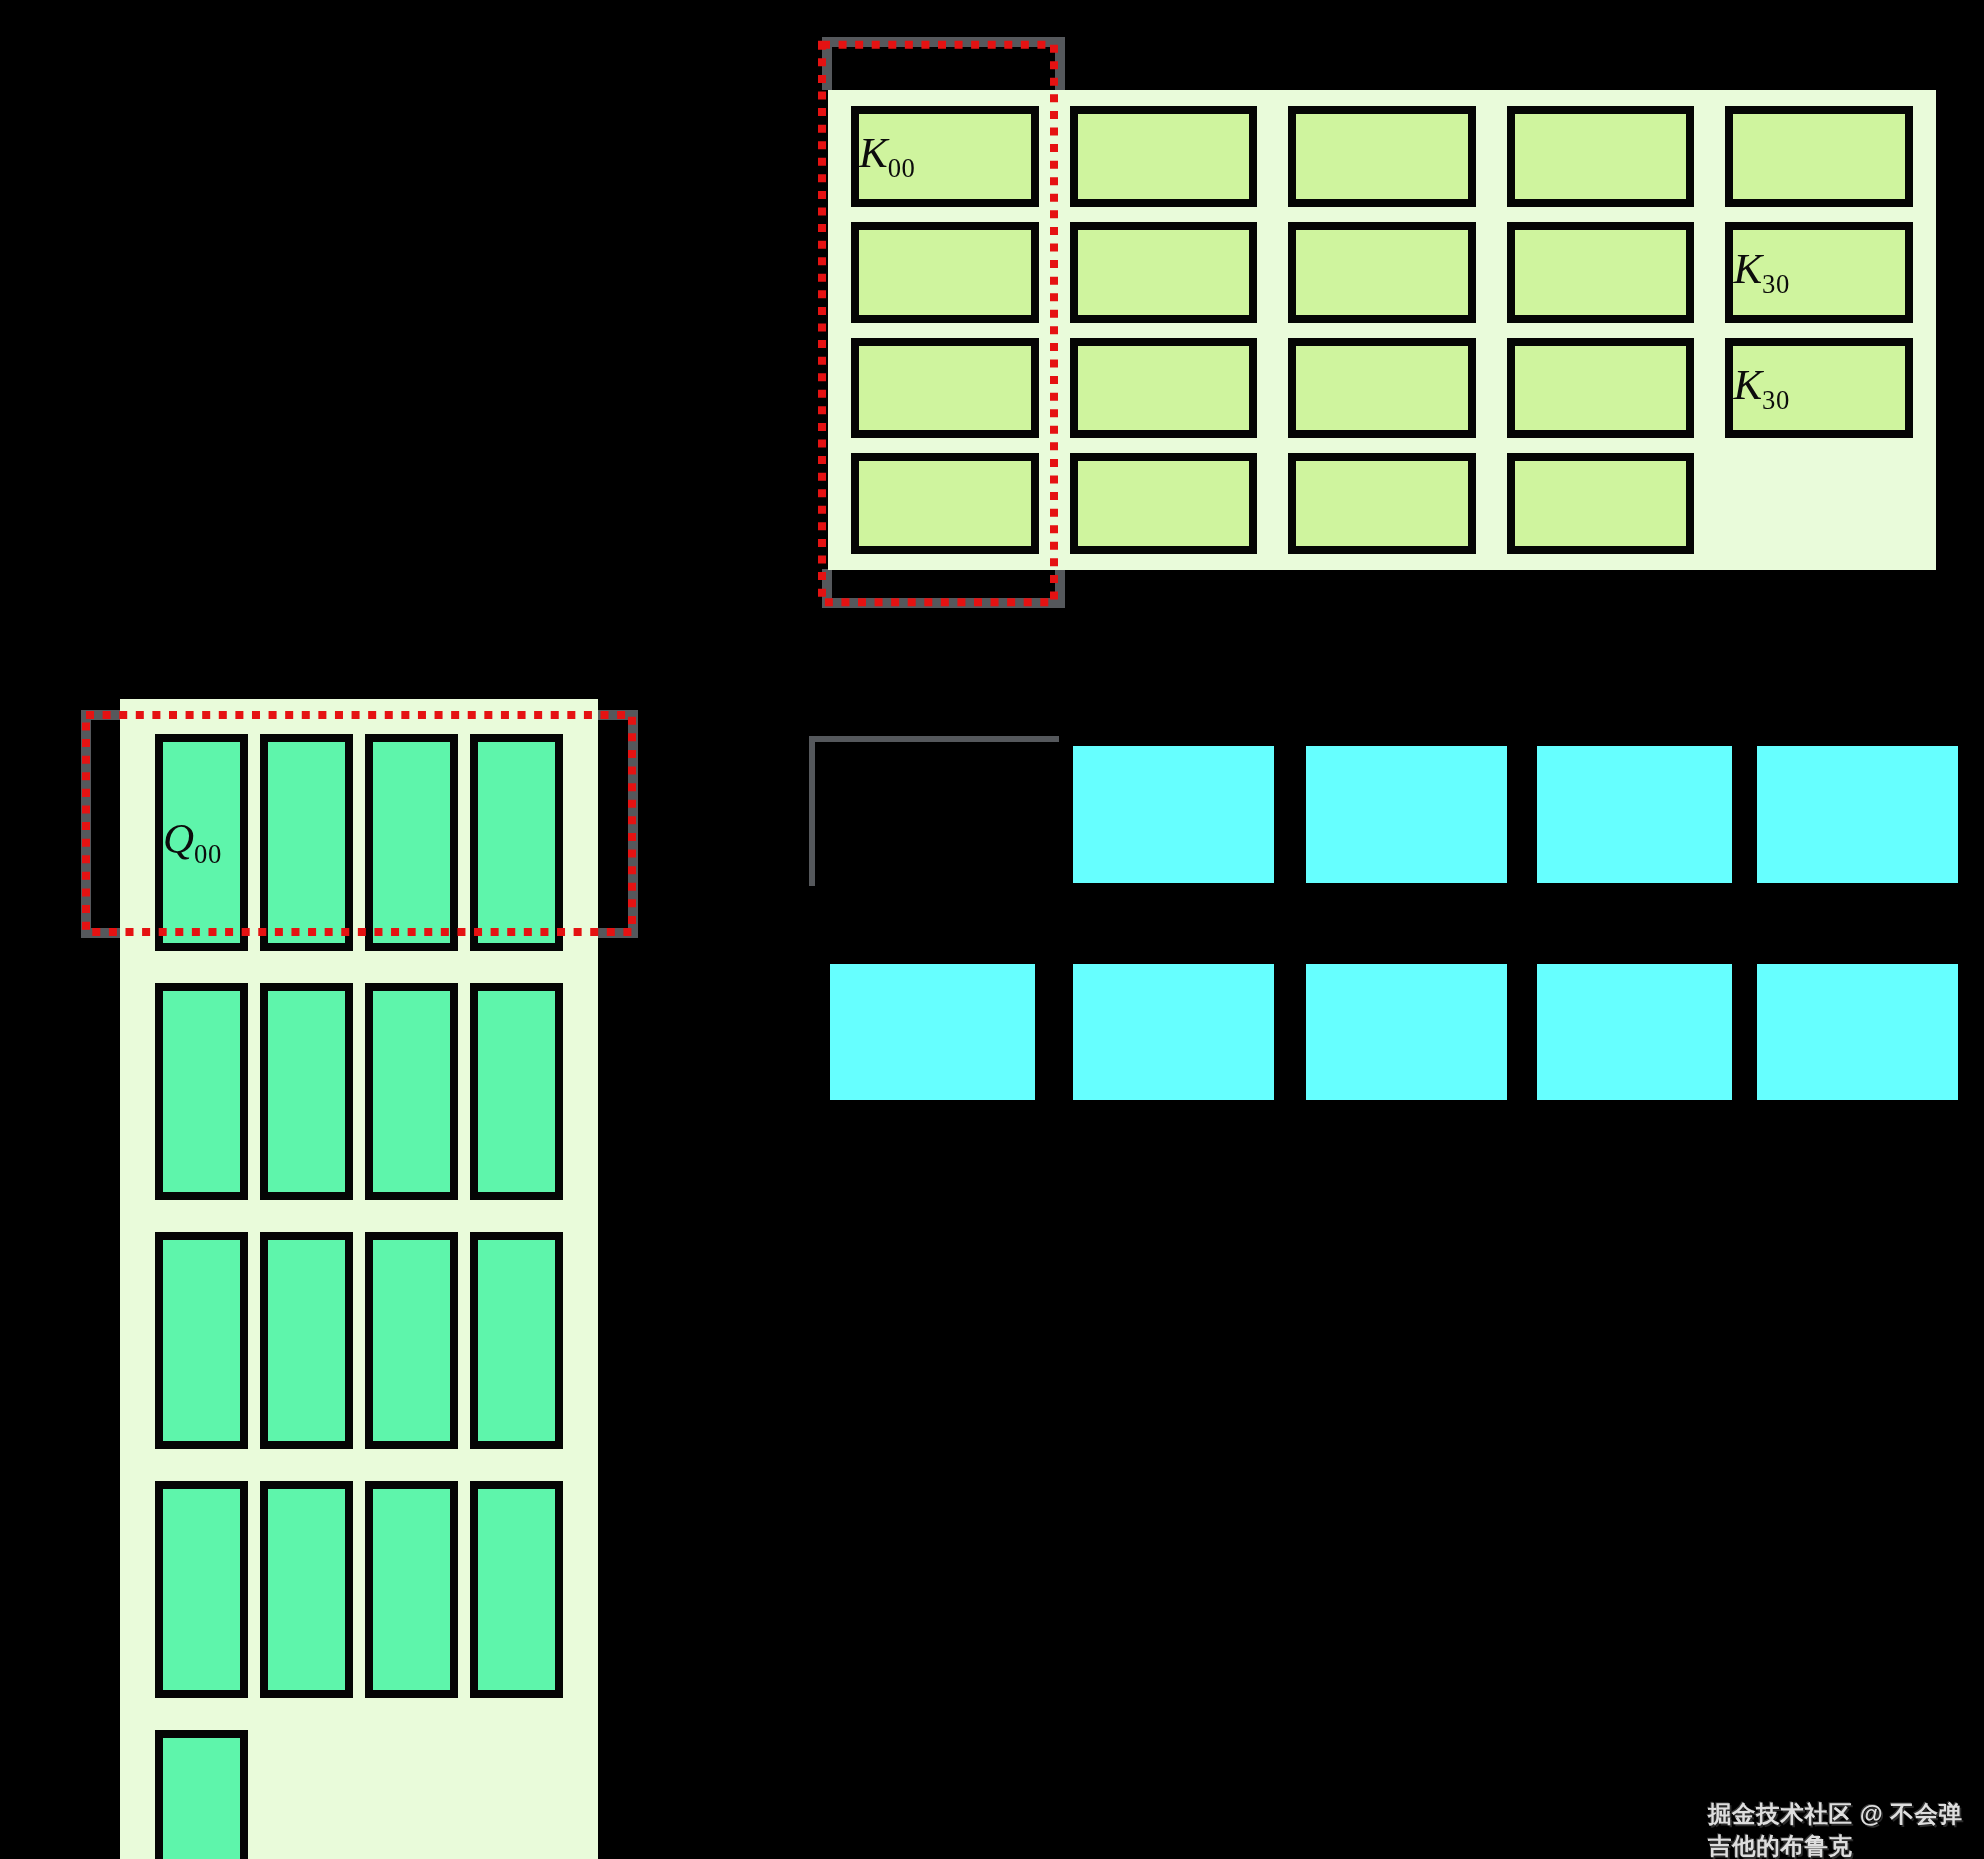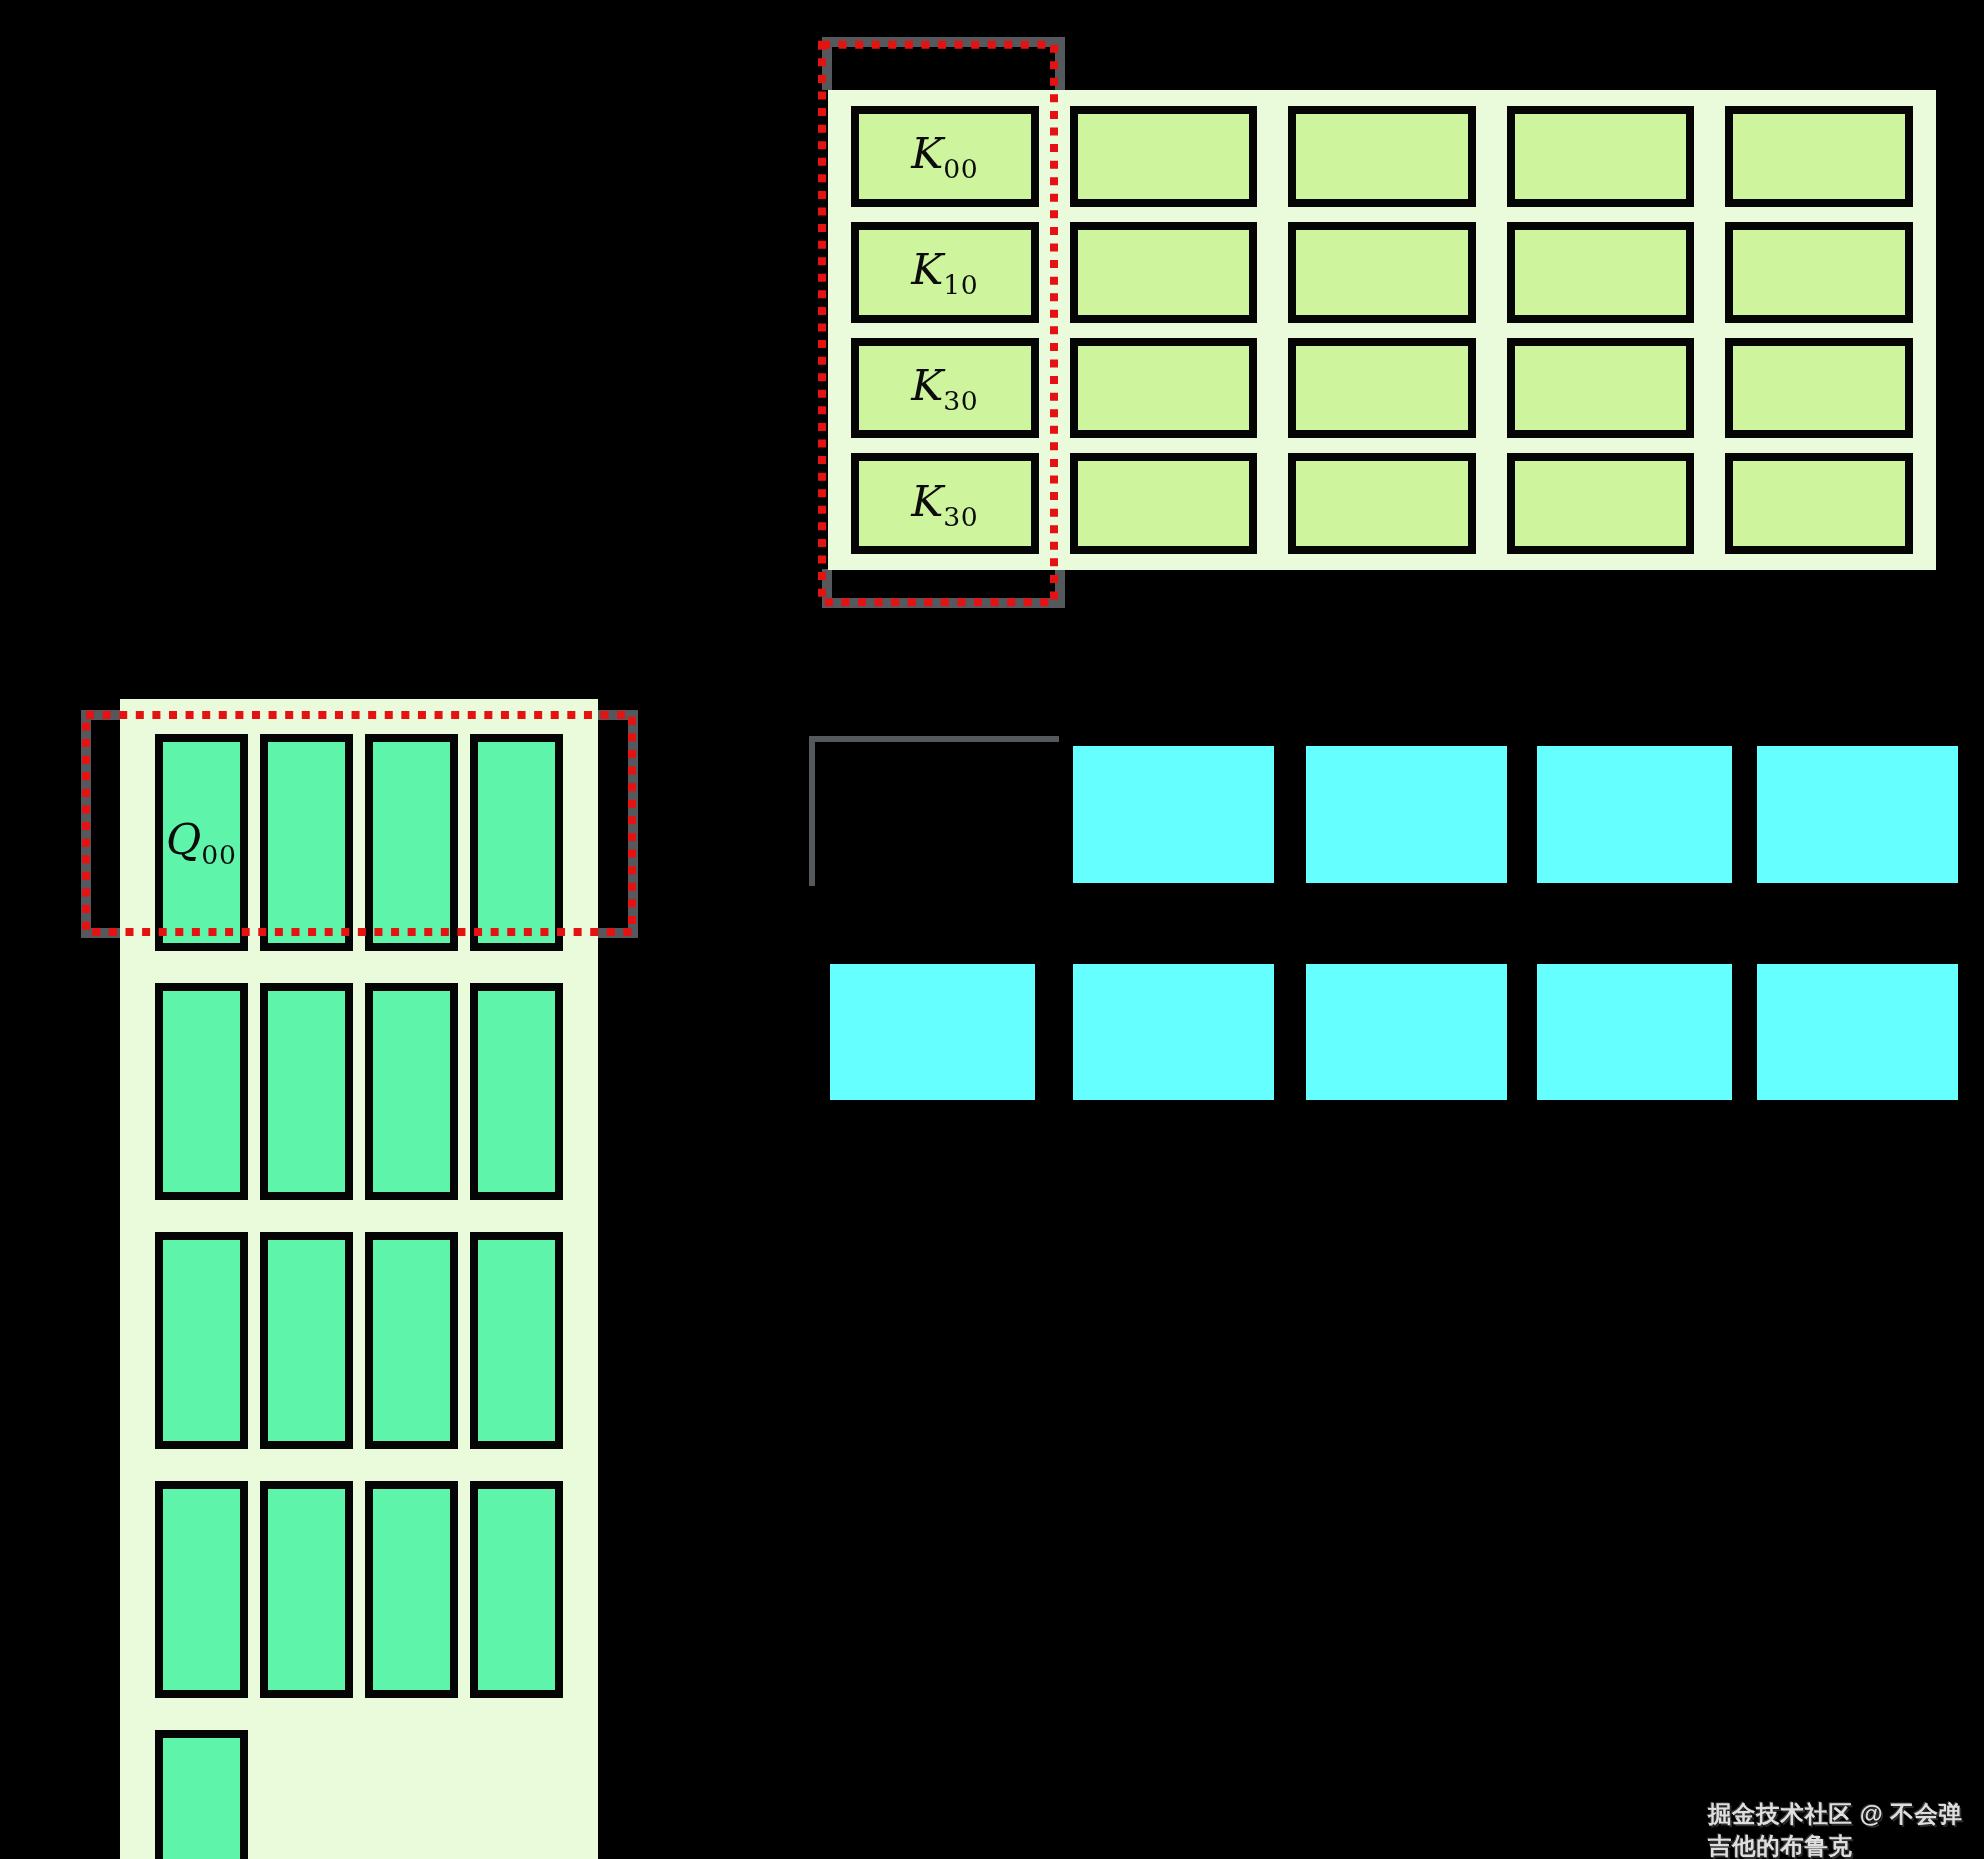--- a/index.html
+++ b/index.html
@@ -6,21 +6,21 @@
   .canvas{position:relative;width:1985px;height:1859px;background:var(--background,#000);overflow:hidden;font-family:"DejaVu Serif",serif;}
 
   
   .panel{position:absolute;background:var(--panel,#e9fbda);display:grid;box-sizing:border-box;}
   .k-panel{left:828px;top:90px;width:1108px;height:480px;padding:16px 23px;
            grid-template-columns:repeat(5,1fr);grid-template-rows:repeat(4,1fr);
            column-gap:31px;row-gap:15px;}
   .q-panel{left:120px;top:699px;width:478px;height:1283px;padding:35px;
            grid-template-columns:repeat(4,1fr);grid-template-rows:repeat(5,1fr);
            column-gap:12.6px;row-gap:32px;}
-  .cell{border:8px solid var(--border,#050505);display:flex;align-items:center;justify-content:center;}
+  .cell{border:8px solid var(--border,#050505);display:flex;align-items:center;font-family:Liberation Serif, serif;}
   .k-cell{background:var(--k-cell,#cff49e);}
   .q-cell{background:var(--q-cell,#5ef5ab);}
 
   
   .mlabel{font-style:italic;font-size:43px;color:#0c0c0c;white-space:nowrap;}
   .mlabel i{font-style:italic;}
   .mlabel sub{font-style:normal;font-size:0.62em;vertical-align:-0.38em;letter-spacing:0.6px;}
 
   
   .bracket{position:absolute;box-sizing:border-box;}
@@ -58,23 +58,20 @@
   <div class="bracket k-bracket-top"></div>
   <div class="bracket k-bracket-bottom"></div>
   <div class="panel k-panel">
       <div class="cell k-cell">
         <span class="mlabel"><i>K</i><sub>00</sub></span>
       </div>
       <div class="cell k-cell"></div>
       <div class="cell k-cell"></div>
       <div class="cell k-cell"></div>
       <div class="cell k-cell"></div>
-      <div class="cell k-cell">
-        <span class="mlabel"><i>K</i><sub>10</sub></span>
-      </div>
       <div class="cell k-cell"></div>
       <div class="cell k-cell"></div>
       <div class="cell k-cell"></div>
       <div class="cell k-cell"></div>
       <div class="cell k-cell">
         <span class="mlabel"><i>K</i><sub>30</sub></span>
       </div>
       <div class="cell k-cell"></div>
       <div class="cell k-cell"></div>
       <div class="cell k-cell"></div>

